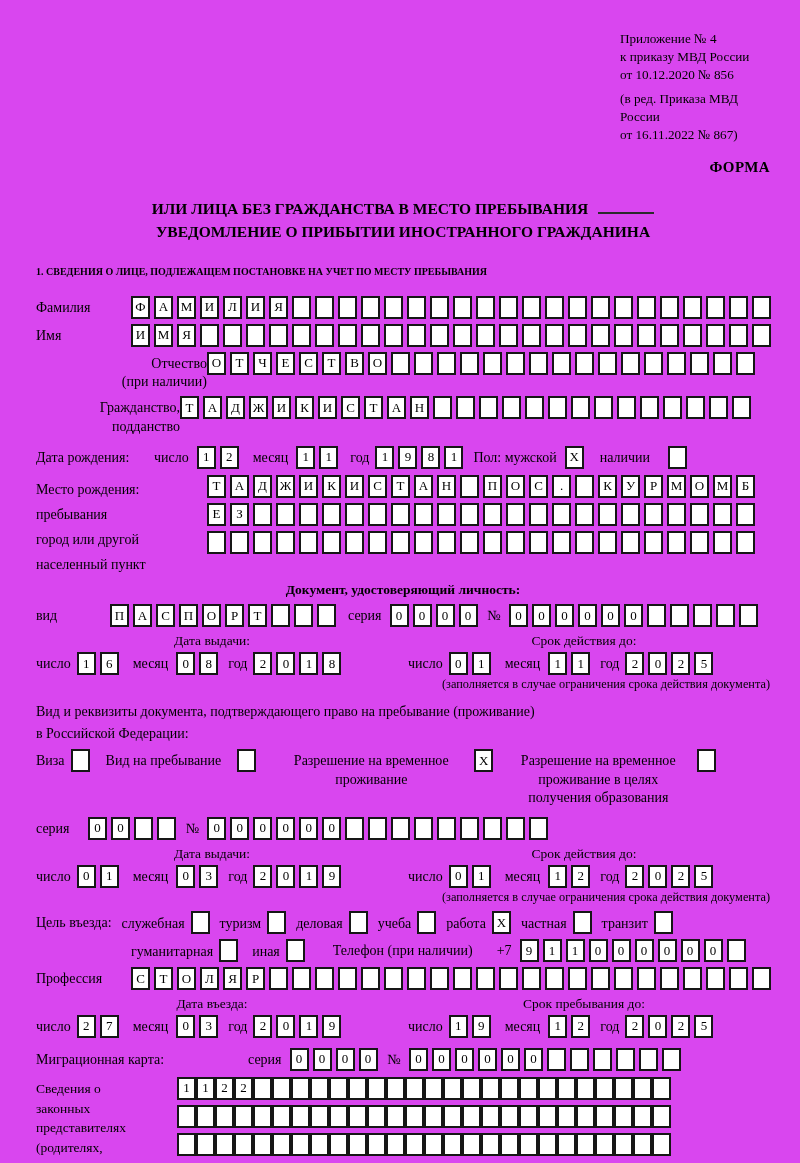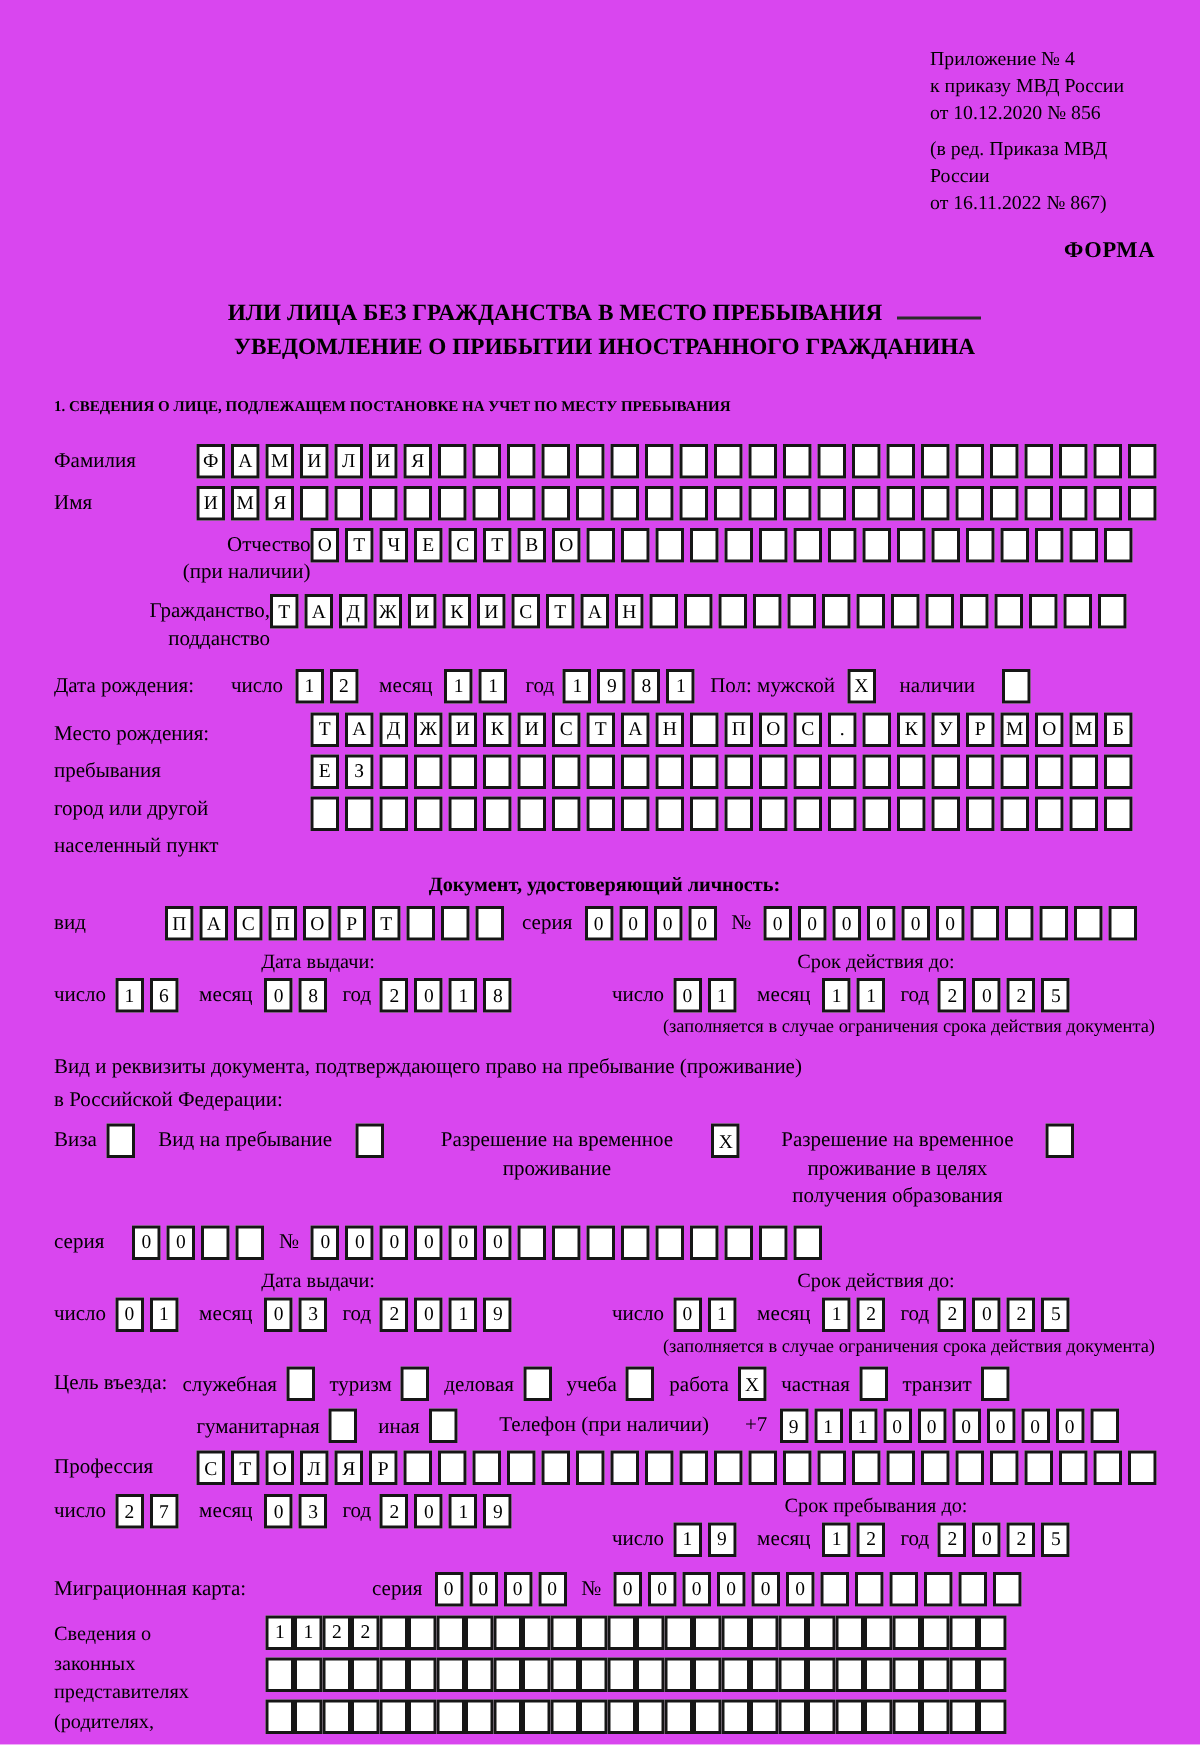--- a/index.html
+++ b/index.html
@@ -619,20 +619,21 @@
         <span class="cell"></span>
         <span class="cell"></span>
         <span class="cell"></span>
         <span class="cell"></span>
         <span class="cell"></span>
       </span>
   </div>
 
   <div class="datepair">
     <div class="dp-col">
+      <div class="dp-head">Дата въезда:</div>
       <div class="dp-row">
         <span class="dsub">число</span>
         <span class="cells ml6">
             <span class="cell">2</span>
             <span class="cell">7</span>
           </span>
         <span class="dsub ml14">месяц</span>
         <span class="cells ml8">
             <span class="cell">0</span>
             <span class="cell">3</span>

